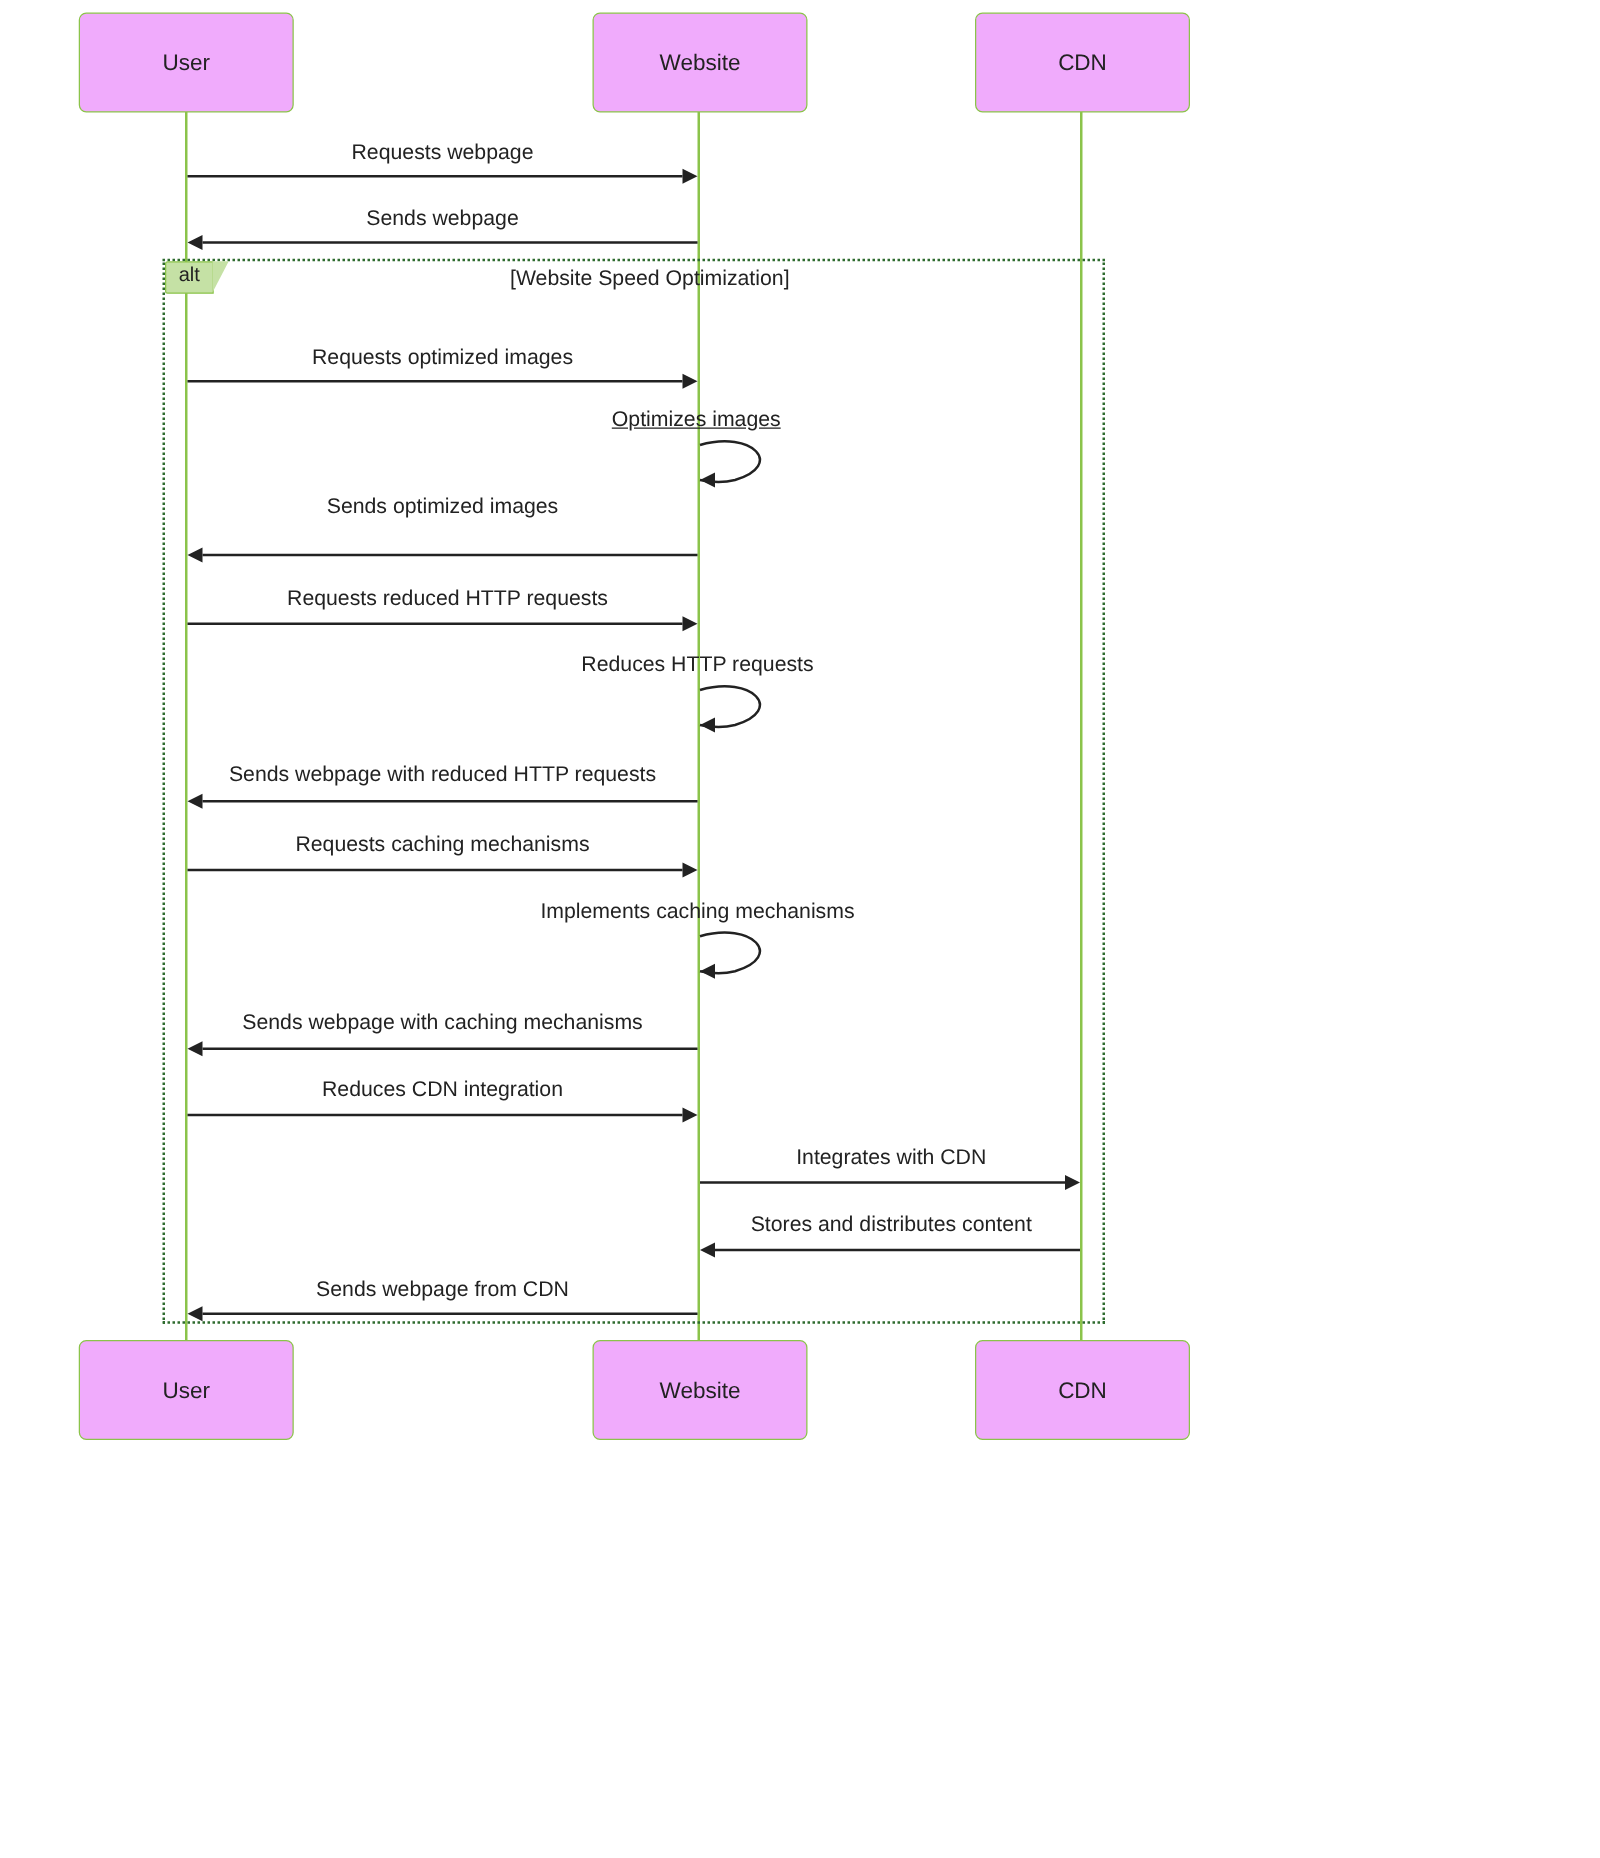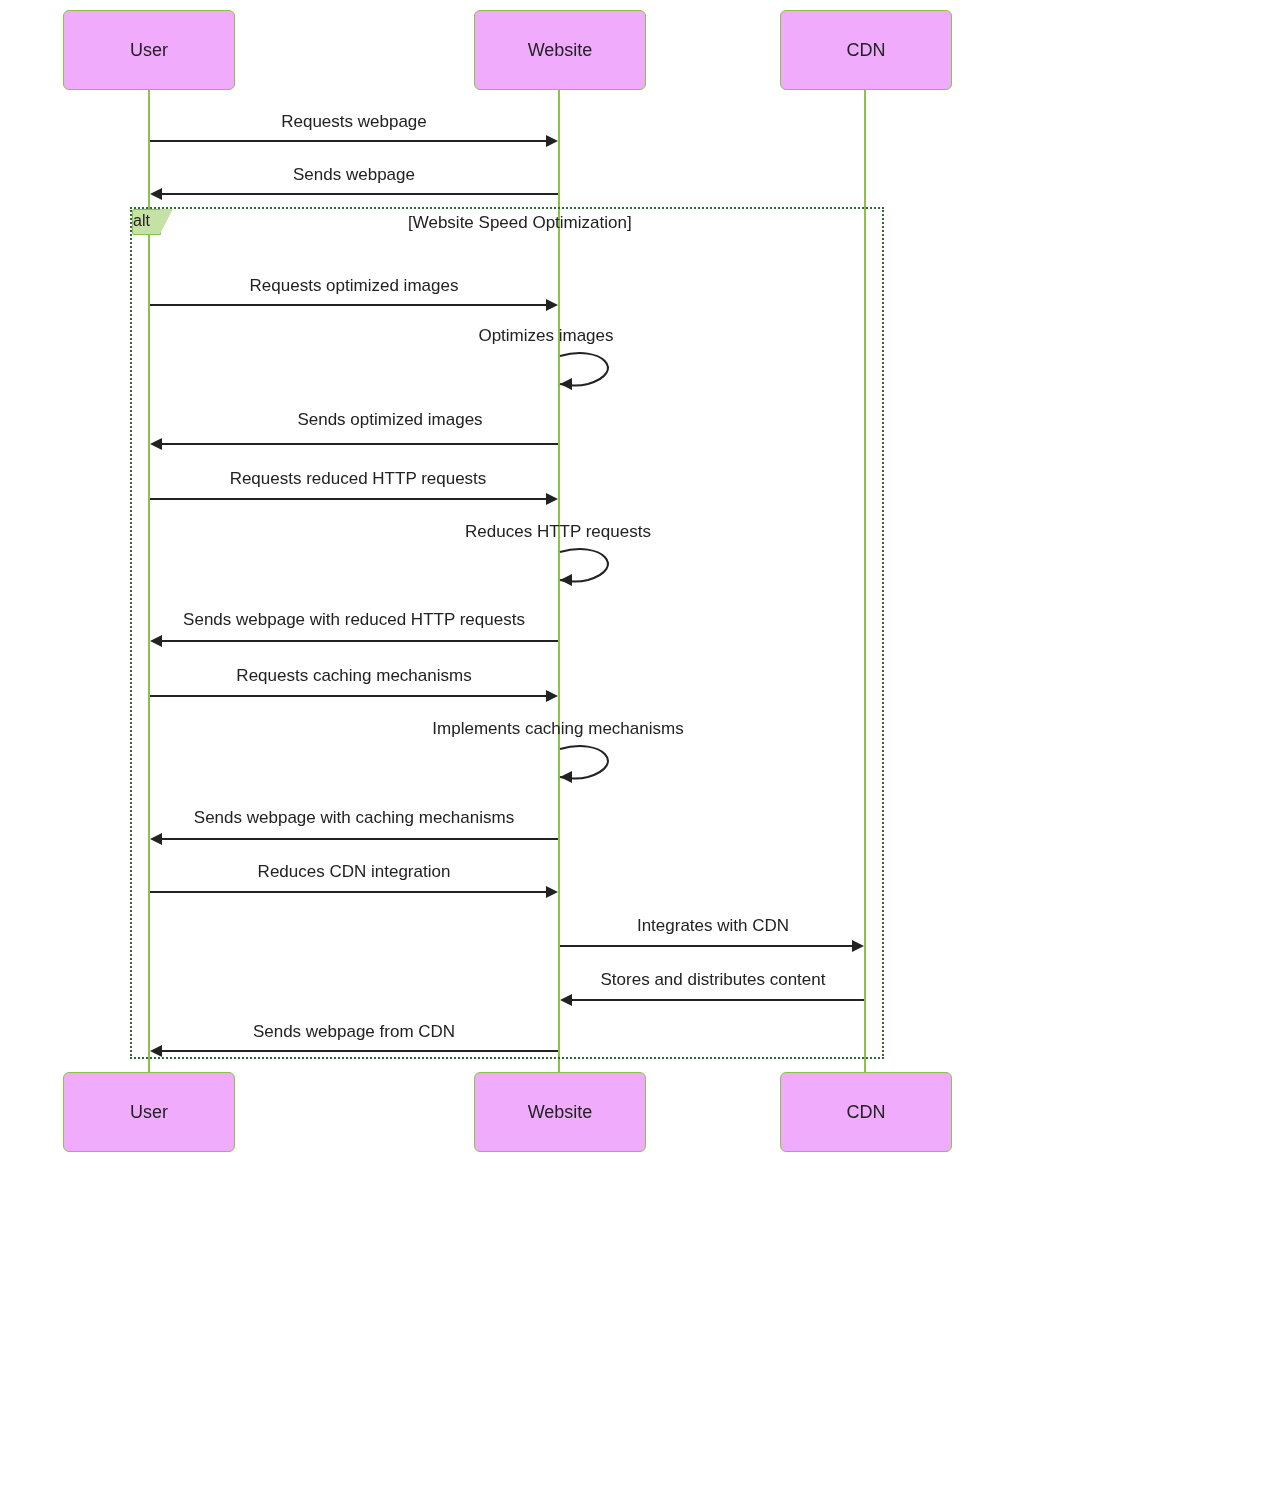--- a/index.html
+++ b/index.html
@@ -67,21 +67,21 @@
     border: 2px dotted #2e6b2e;
   }
   .alt-tab {
     position: absolute;
     background: #c5e1a5;
     border: 1.5px solid #8bc34a;
     border-top-left-radius: 2px;
     border-bottom-left-radius: 2px;
     font-size: 16px;
     color: #222;
-    padding: 1px 10px 1px 0;
+    padding: 1px 10px 1px 10px;
     height: 22px;
     line-height: 20px;
   }
   .alt-tab::after {
     content: "";
     position: absolute;
     right: -13px;
     top: -1.5px;
     width: 0; height: 0;
     border-top: 0 solid transparent;
@@ -126,27 +126,27 @@
 <div class="alt-frame" style="left:130px; top:207px; width:750px; height:848px;"></div>
 <div class="alt-tab" style="left:132px; top:209px;">
   <span>alt</span>
 </div>
 <div class="alt-title" style="left:408px; top:213px;">[Website Speed Optimization]</div>
 
 <div class="msg-label" style="left:150px; top:276px;">Requests optimized images</div>
 <div class="msg-line" style="left:150px; top:304px; width:396px;"></div>
 <div class="arrowhead-right" style="left:546px; top:299px;"></div>
 
-<div class="msg-label" style="left:342px; top:326px; width:408px;">Optimizes images</div>
+<div class="msg-label" style="left:353px; top:326px; width:408px;text-decoration:underline;">Optimizes images</div>
 <svg class="self-loop" style="left:558px; top:348px;" width="70" height="46">
   <path d="M 2 8 C 44 -4, 70 24, 30 36 C 22 38, 12 38, 2 36" fill="none" stroke="#222" stroke-width="2"></path>
   <polygon points="2,36 14,30 14,42" fill="#222"></polygon>
 </svg>
 
-<div class="msg-label" style="left:150px; top:410px;padding-left:36px;">Sends optimized images</div>
+<div class="msg-label" style="left:150px; top:395px;">Sends optimized images</div>
 <div class="msg-line" style="left:162px; top:443px; width:396px;"></div>
 <div class="arrowhead-left" style="left:150px; top:438px;"></div>
 
 <div class="msg-label" style="left:154px; top:469px;">Requests reduced HTTP requests</div>
 <div class="msg-line" style="left:150px; top:498px; width:396px;"></div>
 <div class="arrowhead-right" style="left:546px; top:493px;"></div>
 
 <div class="msg-label" style="left:354px; top:522px; width:408px;">Reduces HTTP requests</div>
 <svg class="self-loop" style="left:558px; top:544px;" width="70" height="46">
   <path d="M 2 8 C 44 -4, 70 24, 30 36 C 22 38, 12 38, 2 36" fill="none" stroke="#222" stroke-width="2"></path>

